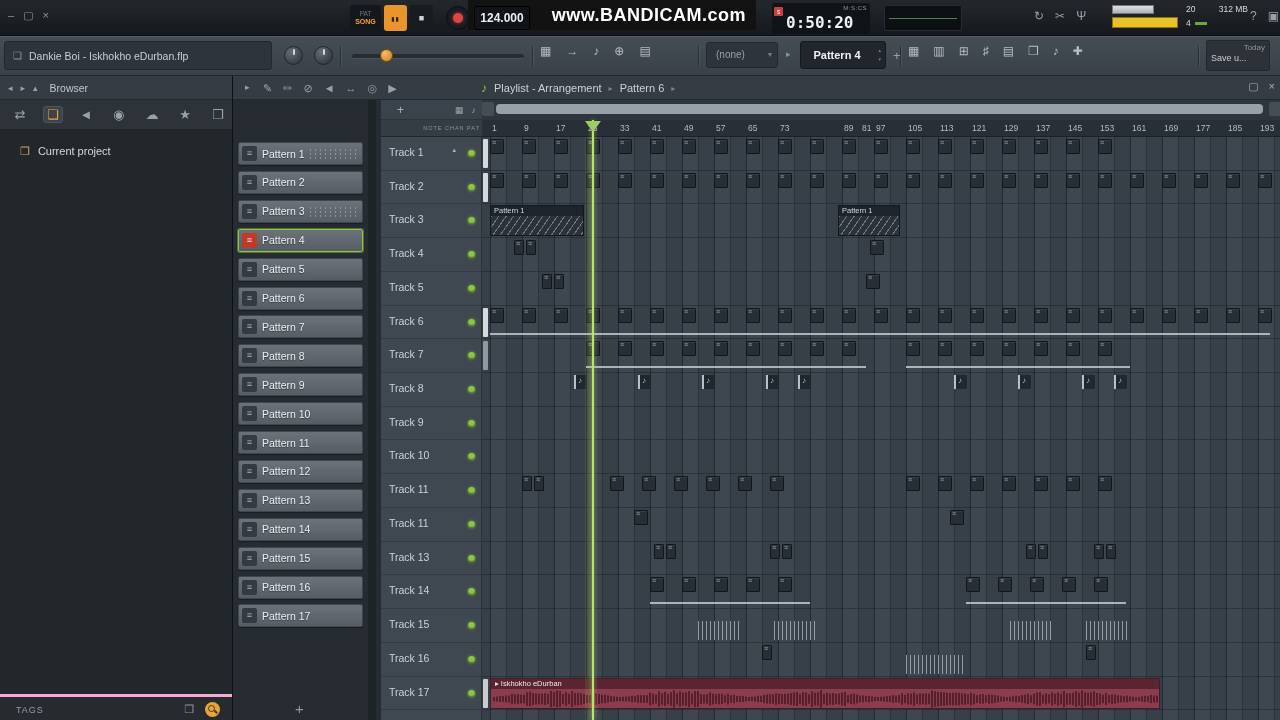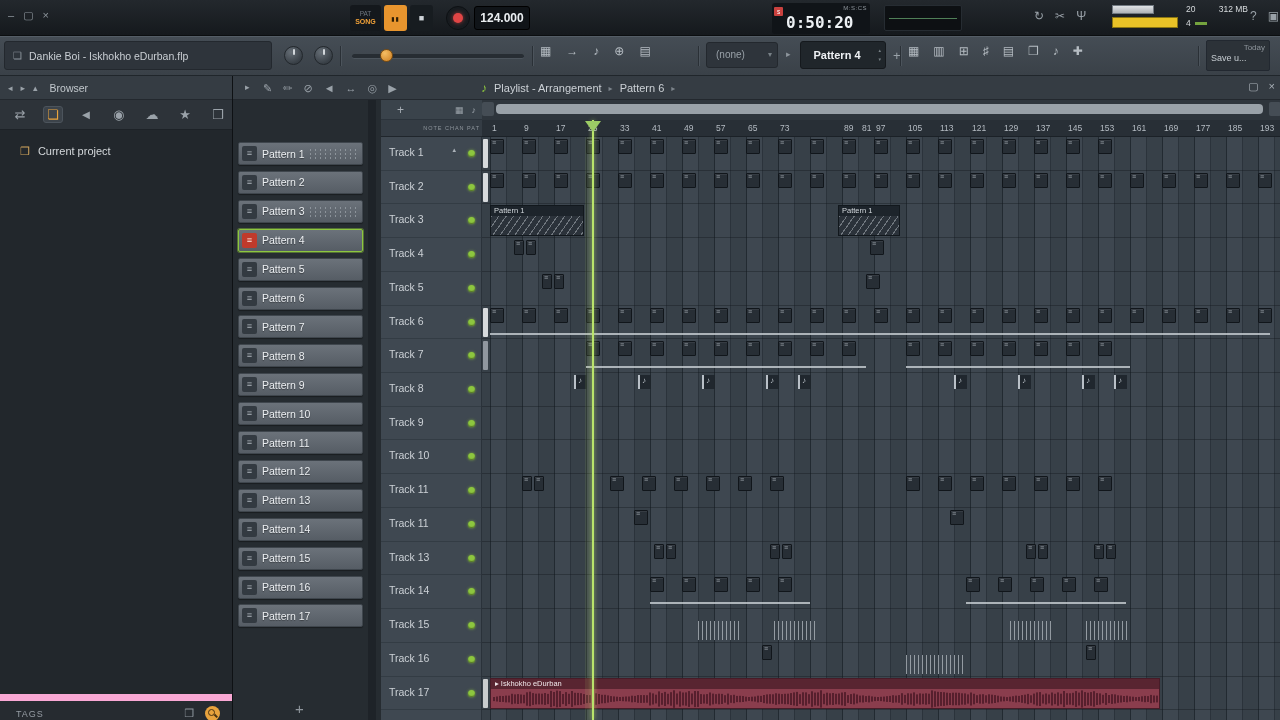--- a/index.html
+++ b/index.html
@@ -70,21 +70,21 @@
   #browser-header .nav{margin-left:8px;display:flex;gap:8px;font-size:9px;color:#9aa2a9;}
   #browser-header .nav span{cursor:pointer;}
   #browser-header .btitle{margin-left:12px;font-size:10.5px;color:#c2c8cd;}
   #browser-icons{position:absolute;left:0;top:24px;width:232px;height:30px;background:#2d3339;border-bottom:1px solid #1d2227;display:flex;align-items:center;gap:13px;padding-left:10px;font-size:13px;color:#9aa2a9;}
   #browser-icons span{cursor:pointer;width:20px;text-align:center;}
   #browser-icons span.selected{color:#e8a33d;background:#3c434a;border:1px solid #4c545c;border-radius:3px;}
   #browser-tree{position:absolute;left:0;top:54px;width:232px;height:564px;background:#22272c;}
   .tree-row{display:flex;align-items:center;height:22px;margin-top:10px;cursor:pointer;}
   .tree-row .ticon{margin-left:20px;font-size:11px;color:#cfa35c;}
   .tree-row .tlabel{margin-left:8px;font-size:11px;color:#d4d8db;}
-  #tags-bar{position:absolute;left:0;top:618px;width:232px;height:26px;background:#262b30;border-top:7px solid #f9a8d4;}
+  #tags-bar{position:absolute;left:0;top:618px;width:232px;height:26px;background:#262b30;border-top:3px solid #f9a8d4;}
   #tags-bar .tags{position:absolute;left:16px;top:8px;font-size:9px;letter-spacing:1px;color:#969da4;}
   #tags-bar .folder{position:absolute;right:38px;top:6px;font-size:11px;color:#8d959c;cursor:pointer;}
   .mag{position:absolute;right:12px;top:5px;width:15px;height:15px;border-radius:50%;background:#e8a33d;cursor:pointer;}
   .mag::before{content:"";position:absolute;left:3px;top:3px;width:5px;height:5px;border:1.5px solid #4a3310;border-radius:50%;}
   .mag::after{content:"";position:absolute;left:9px;top:9px;width:4px;height:1.5px;background:#4a3310;transform:rotate(45deg);}
 
   
   #plwin{position:absolute;left:232px;top:76px;width:1048px;height:644px;background:#262c31;border-left:1px solid #0e1114;}
   #pl-header{position:absolute;left:0;top:0;width:1048px;height:24px;background:#353c43;border-bottom:1px solid #23282e;}
   #pl-detach{position:absolute;left:12px;top:6px;font-size:9px;color:#9aa2a9;cursor:pointer;}
@@ -167,20 +167,21 @@
     </div>
     <div id="transport">
       <div id="patsong">
         <span class="pat">PAT</span>
         <span class="song">SONG</span>
       </div>
       <div id="pausebtn">▮▮</div>
       <div id="stopbtn">■</div>
       <div id="recbtn"></div>
     </div>
+    <div id="bandicam">www.BANDICAM.com</div>
     <div id="tempo">124.000</div>
     <div id="timebox">
       <span class="badge">s</span>
       <span class="unit">M:S:CS</span>
       <span class="val">0:50:20</span>
     </div>
     <div id="scope">
         <div class="line"></div>
       </div>
     <div id="tb-icons-a">

